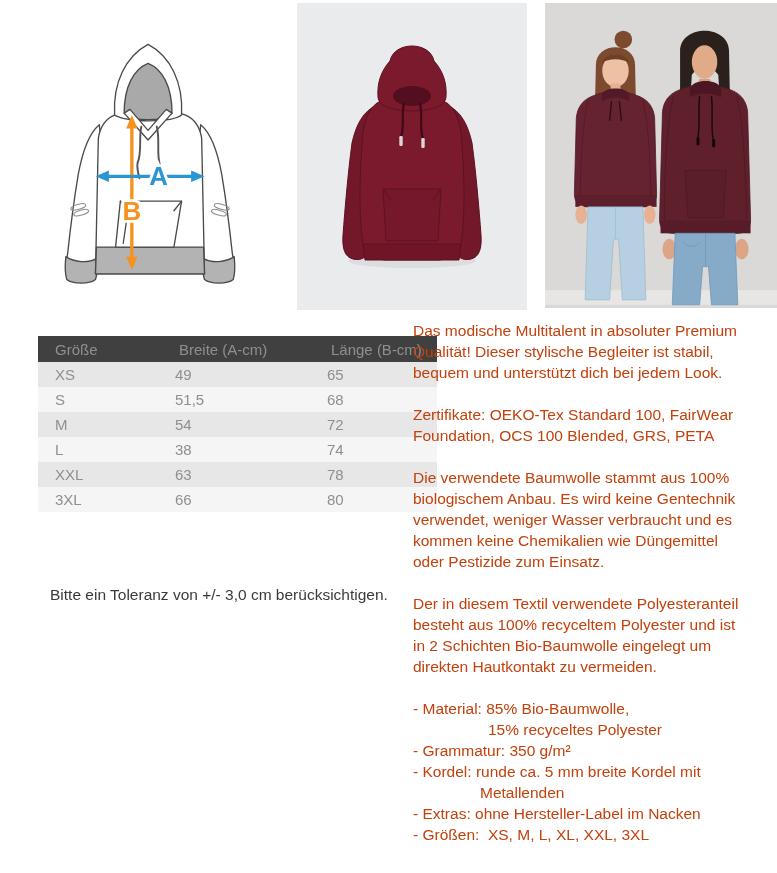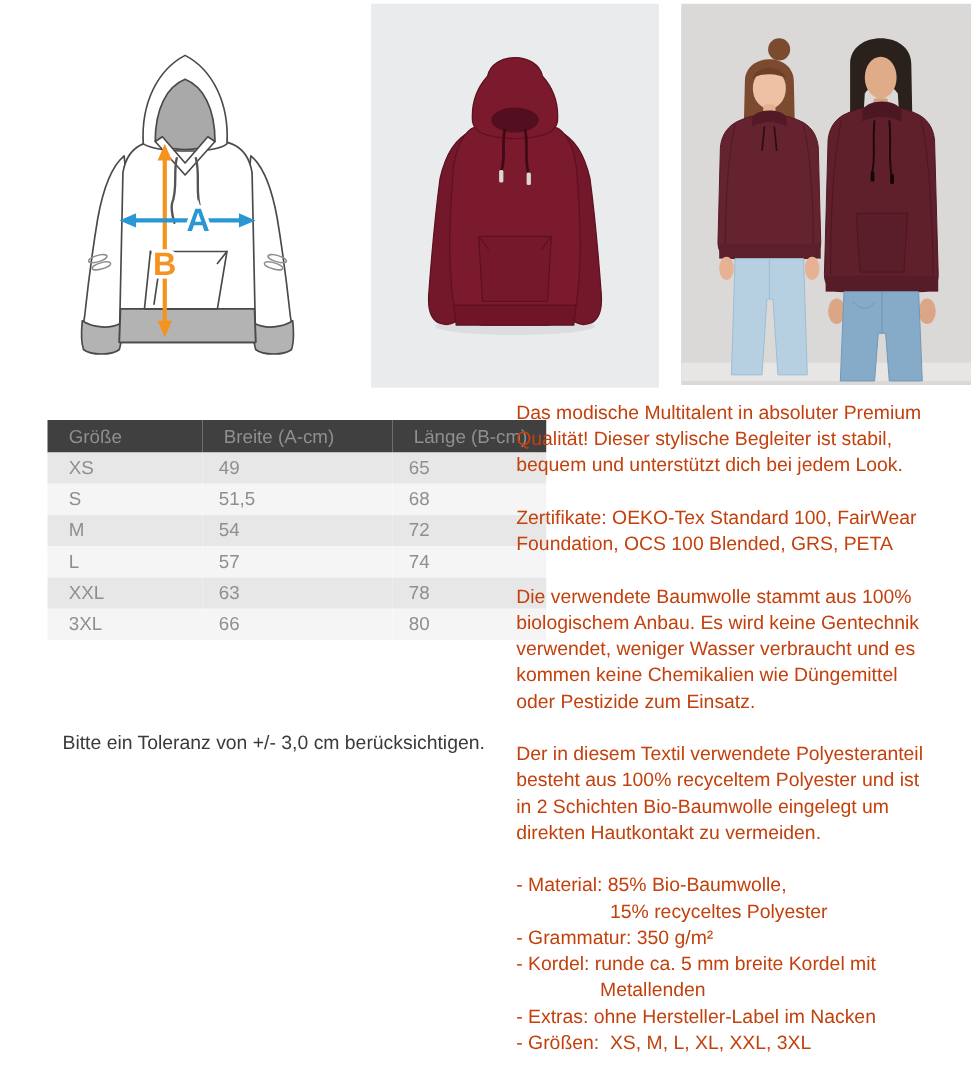--- a/index.html
+++ b/index.html
@@ -183,21 +183,21 @@
         <td><span>51,5</span></td>
         <td><span>68</span></td>
       </tr>
       <tr>
         <td><span>M</span></td>
         <td><span>54</span></td>
         <td><span>72</span></td>
       </tr>
       <tr>
         <td><span>L</span></td>
-        <td><span>57</span></td>
+        <td><span>38</span></td>
         <td><span>74</span></td>
       </tr>
       <tr>
         <td><span>XXL</span></td>
         <td><span>63</span></td>
         <td><span>78</span></td>
       </tr>
       <tr>
         <td><span>3XL</span></td>
         <td><span>66</span></td>

